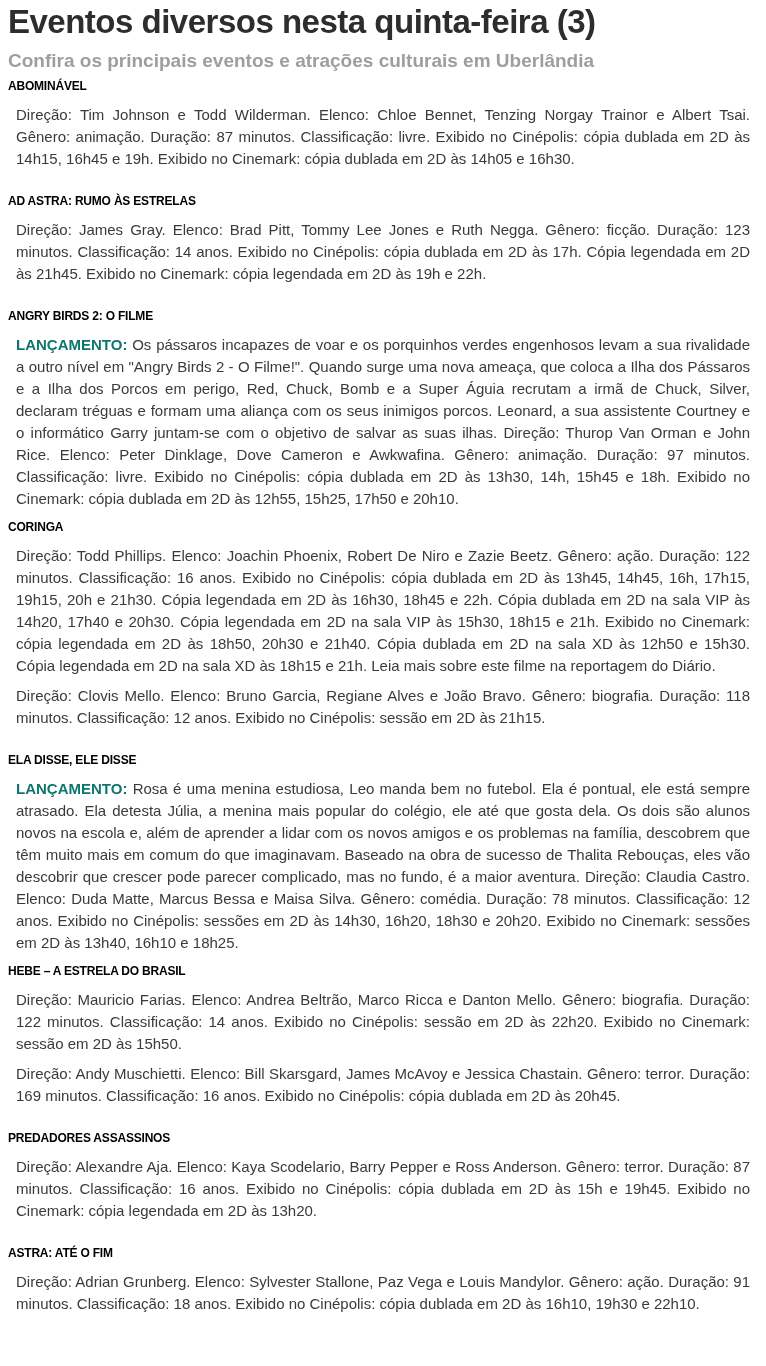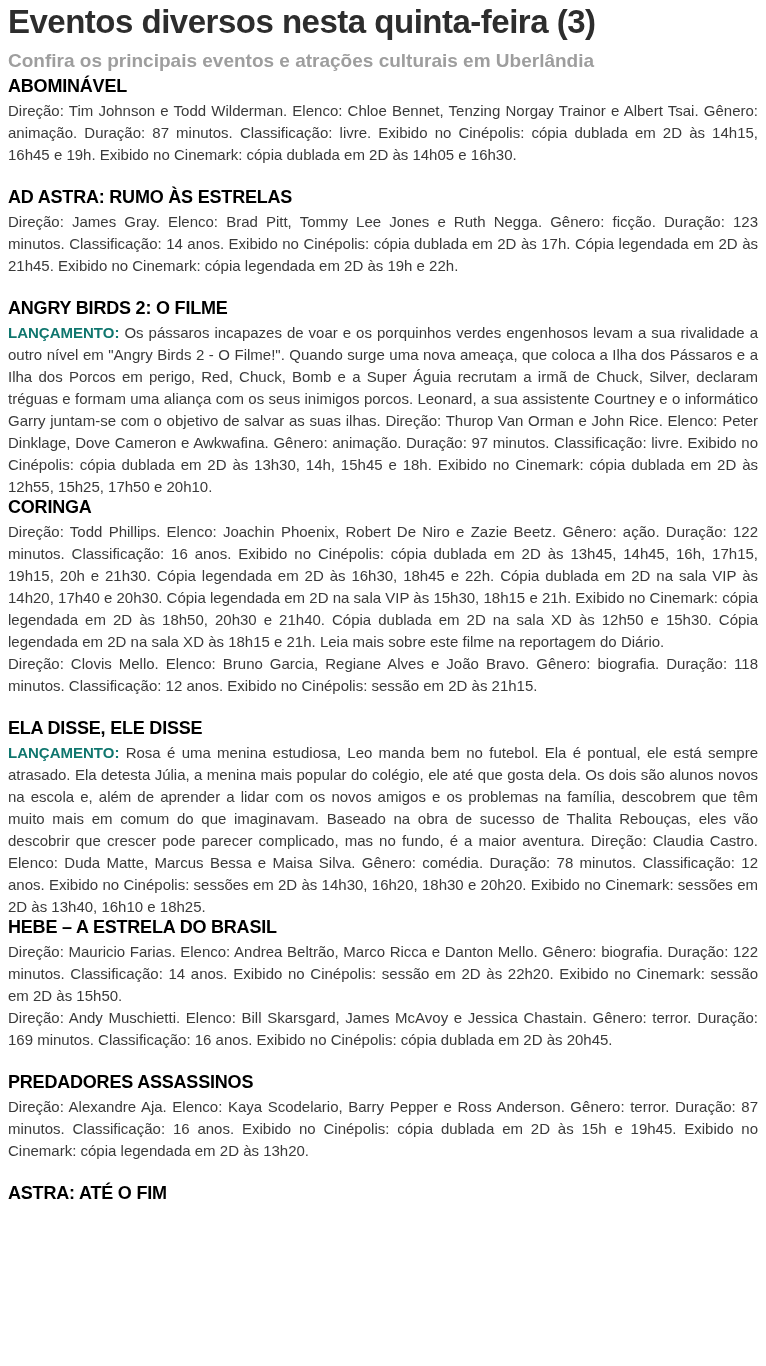--- a/index.html
+++ b/index.html
@@ -24,31 +24,31 @@
     letter-spacing: -0.5px;
   }
   p.subtitle {
     margin: 0 0 5px 0;
     font-size: 19px;
     line-height: 23px;
     font-weight: 700;
     color: #9e9e9e;
   }
   .sec-heading {
-    font-size: 18px;
+    font-size: 12px;
     line-height: 19px;
     font-weight: bold;
     color: #000000;
     margin: 22px 0 4px 0;
     letter-spacing: -0.2px;
   }
   .sec-heading.flush { margin-top: 0; }
   #sections .sec-heading:first-child { margin-top: 0; }
   p.sec-body {
-    margin: 0;
+    margin: 8px;
     font-size: 15px;
     line-height: 22px;
     color: #3a3a3a;
     text-align: justify;
     text-justify: inter-word;
   }
   p.sec-body strong { color: #0f766e; }
 </style>
 </head>
 <body>
@@ -67,14 +67,15 @@
       <p class="sec-body">Direção: Todd Phillips. Elenco: Joachin Phoenix, Robert De Niro e Zazie Beetz. Gênero: ação. Duração: 122 minutos. Classificação: 16 anos. Exibido no Cinépolis: cópia dublada em 2D às 13h45, 14h45, 16h, 17h15, 19h15, 20h e 21h30. Cópia legendada em 2D às 16h30, 18h45 e 22h. Cópia dublada em 2D na sala VIP às 14h20, 17h40 e 20h30. Cópia legendada em 2D na sala VIP às 15h30, 18h15 e 21h. Exibido no Cinemark: cópia legendada em 2D às 18h50, 20h30 e 21h40. Cópia dublada em 2D na sala XD às 12h50 e 15h30. Cópia legendada em 2D na sala XD às 18h15 e 21h. Leia mais sobre este filme na reportagem do Diário.</p>
       <p class="sec-body">Direção: Clovis Mello. Elenco: Bruno Garcia, Regiane Alves e João Bravo. Gênero: biografia. Duração: 118 minutos. Classificação: 12 anos. Exibido no Cinépolis: sessão em 2D às 21h15.</p>
       <div class="sec-heading">ELA DISSE, ELE DISSE</div>
       <p class="sec-body"><strong>LANÇAMENTO: </strong>Rosa é uma menina estudiosa, Leo manda bem no futebol. Ela é pontual, ele está sempre atrasado. Ela detesta Júlia, a menina mais popular do colégio, ele até que gosta dela. Os dois são alunos novos na escola e, além de aprender a lidar com os novos amigos e os problemas na família, descobrem que têm muito mais em comum do que imaginavam. Baseado na obra de sucesso de Thalita Rebouças, eles vão descobrir que crescer pode parecer complicado, mas no fundo, é a maior aventura. Direção: Claudia Castro. Elenco: Duda Matte, Marcus Bessa e Maisa Silva. Gênero: comédia. Duração: 78 minutos. Classificação: 12 anos. Exibido no Cinépolis: sessões em 2D às 14h30, 16h20, 18h30 e 20h20. Exibido no Cinemark: sessões em 2D às 13h40, 16h10 e 18h25.</p>
       <div class="sec-heading flush">HEBE – A ESTRELA DO BRASIL</div>
       <p class="sec-body">Direção: Mauricio Farias. Elenco: Andrea Beltrão, Marco Ricca e Danton Mello. Gênero: biografia. Duração: 122 minutos. Classificação: 14 anos. Exibido no Cinépolis: sessão em 2D às 22h20. Exibido no Cinemark: sessão em 2D às 15h50.</p>
       <p class="sec-body">Direção: Andy Muschietti. Elenco: Bill Skarsgard, James McAvoy e Jessica Chastain. Gênero: terror. Duração: 169 minutos. Classificação: 16 anos. Exibido no Cinépolis: cópia dublada em 2D às 20h45.</p>
       <div class="sec-heading">PREDADORES ASSASSINOS</div>
       <p class="sec-body">Direção: Alexandre Aja. Elenco: Kaya Scodelario, Barry Pepper e Ross Anderson. Gênero: terror. Duração: 87 minutos. Classificação: 16 anos. Exibido no Cinépolis: cópia dublada em 2D às 15h e 19h45. Exibido no Cinemark: cópia legendada em 2D às 13h20.</p>
       <div class="sec-heading">ASTRA: ATÉ O FIM</div>
+      <p class="sec-body">Direção: Adrian Grunberg. Elenco: Sylvester Stallone, Paz Vega e Louis Mandylor. Gênero: ação. Duração: 91 minutos. Classificação: 18 anos. Exibido no Cinépolis: cópia dublada em 2D às 16h10, 19h30 e 22h10.</p>
     </div>
 </div>
 
 </body></html>

